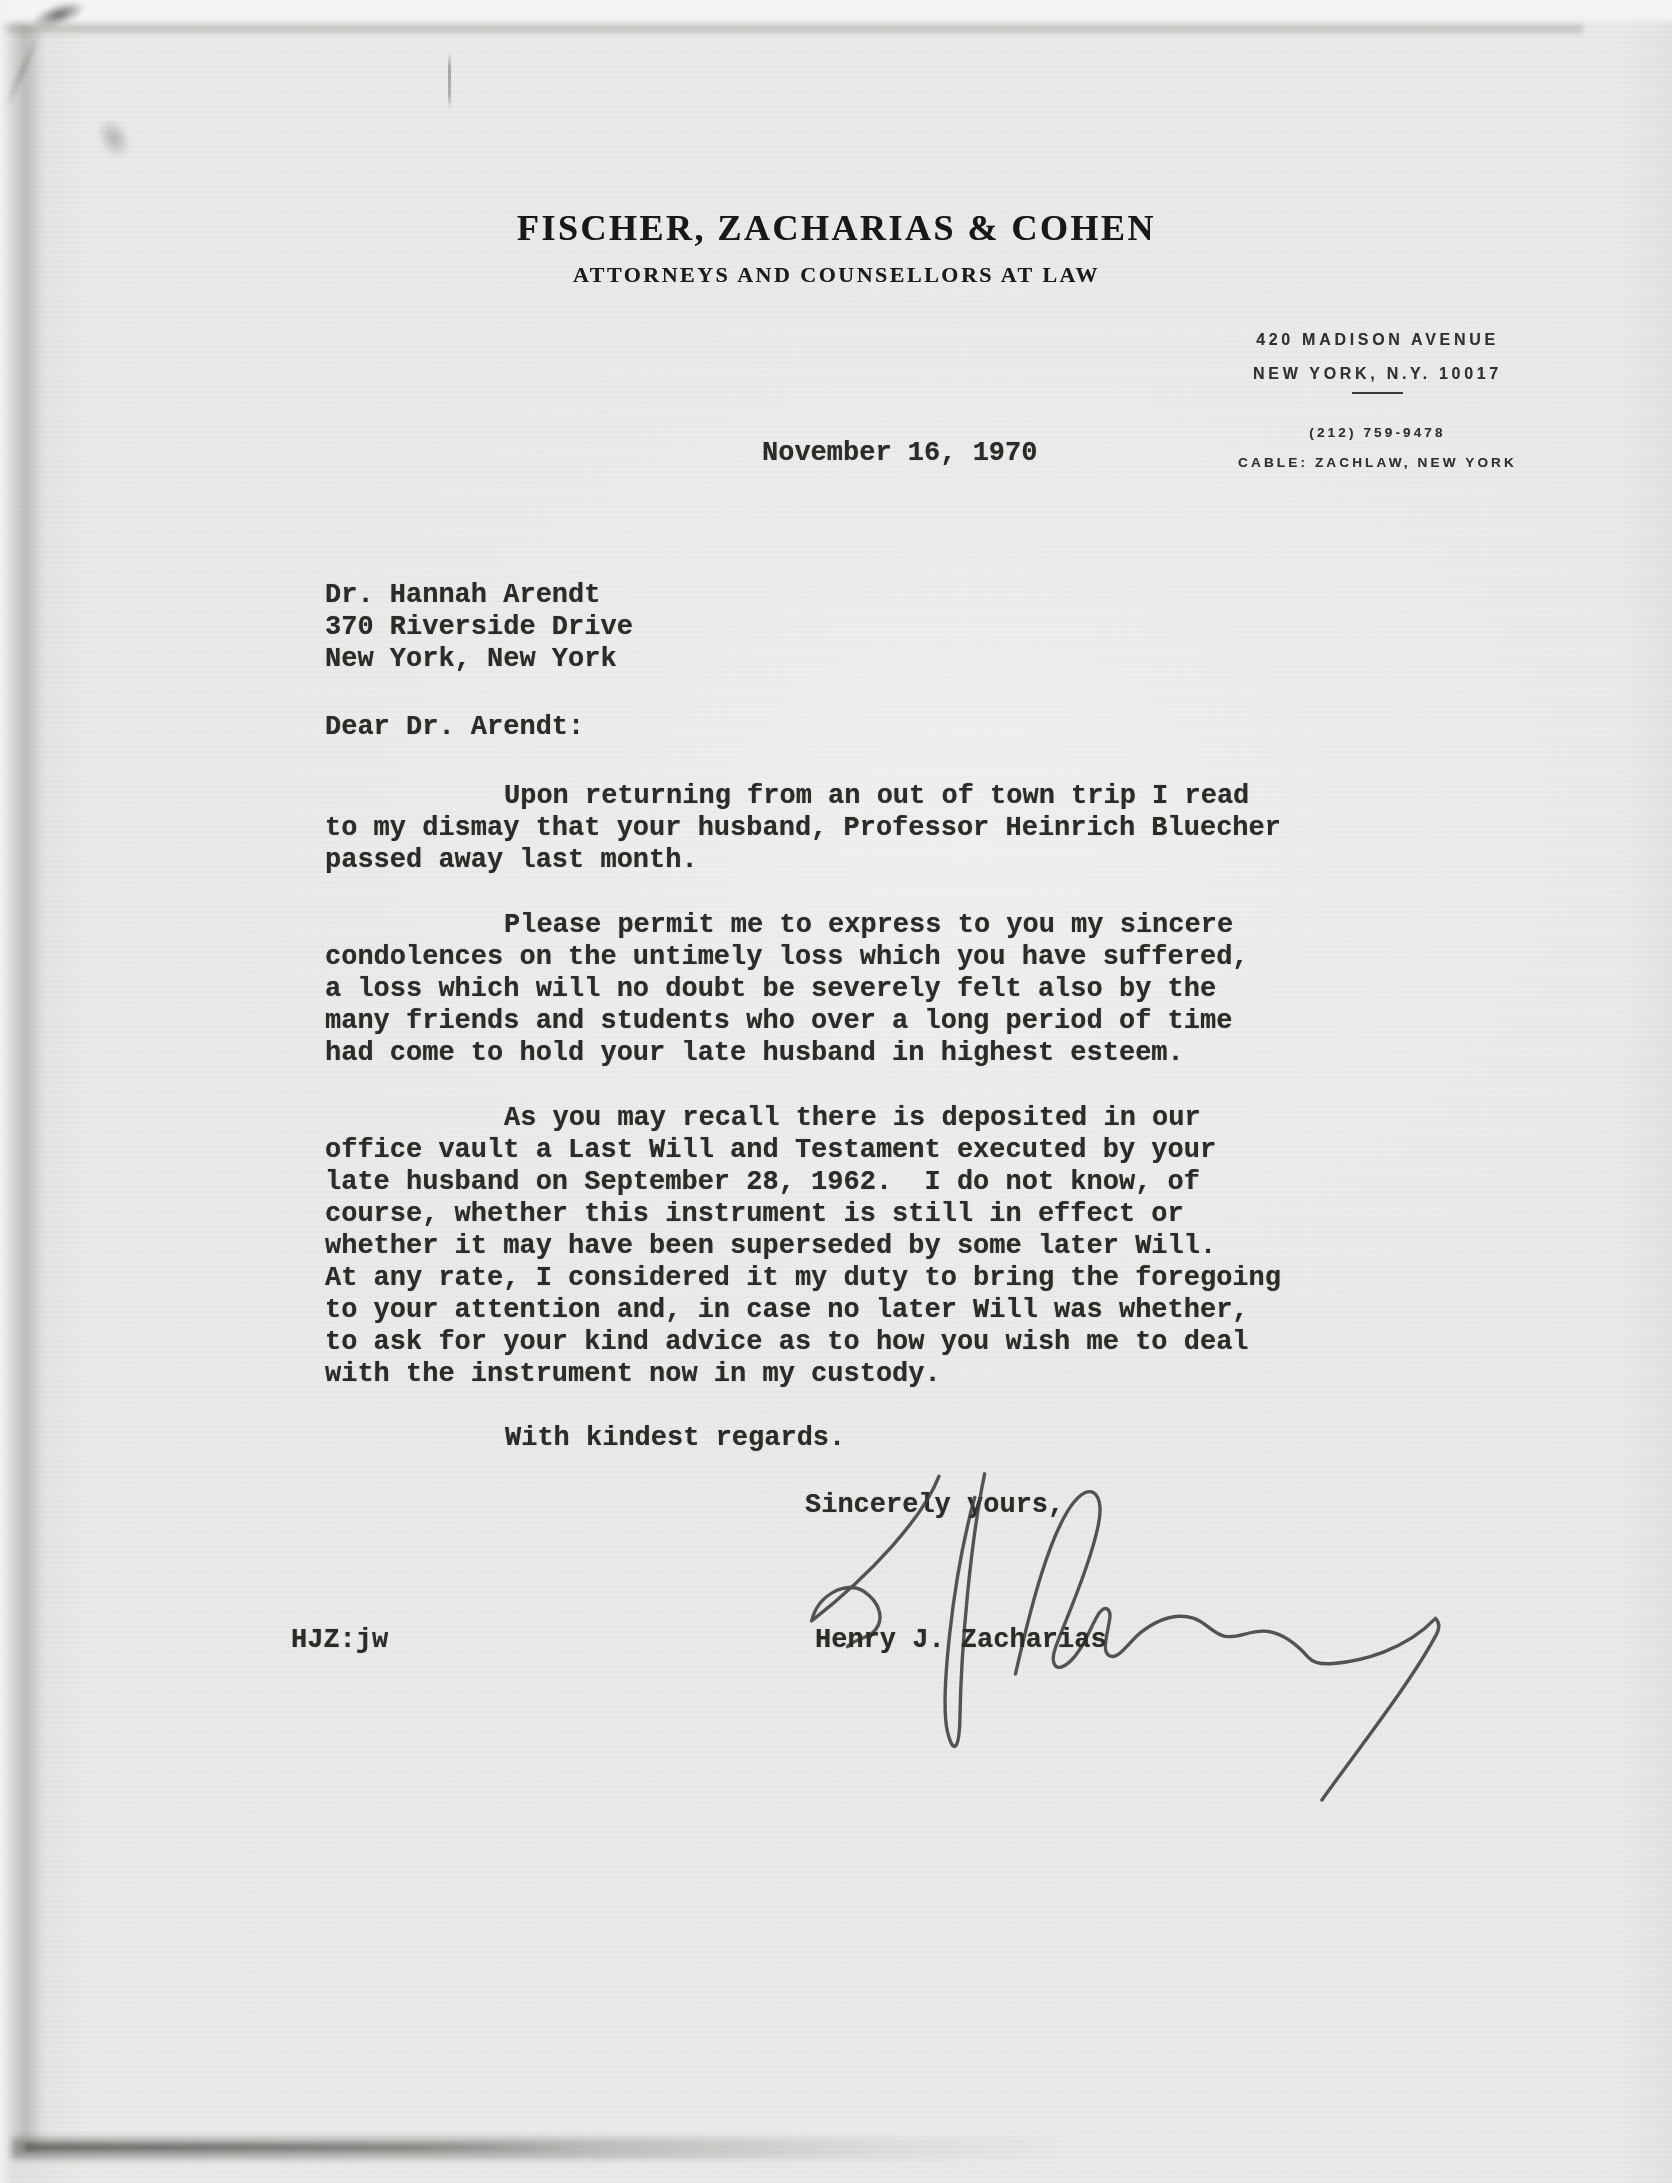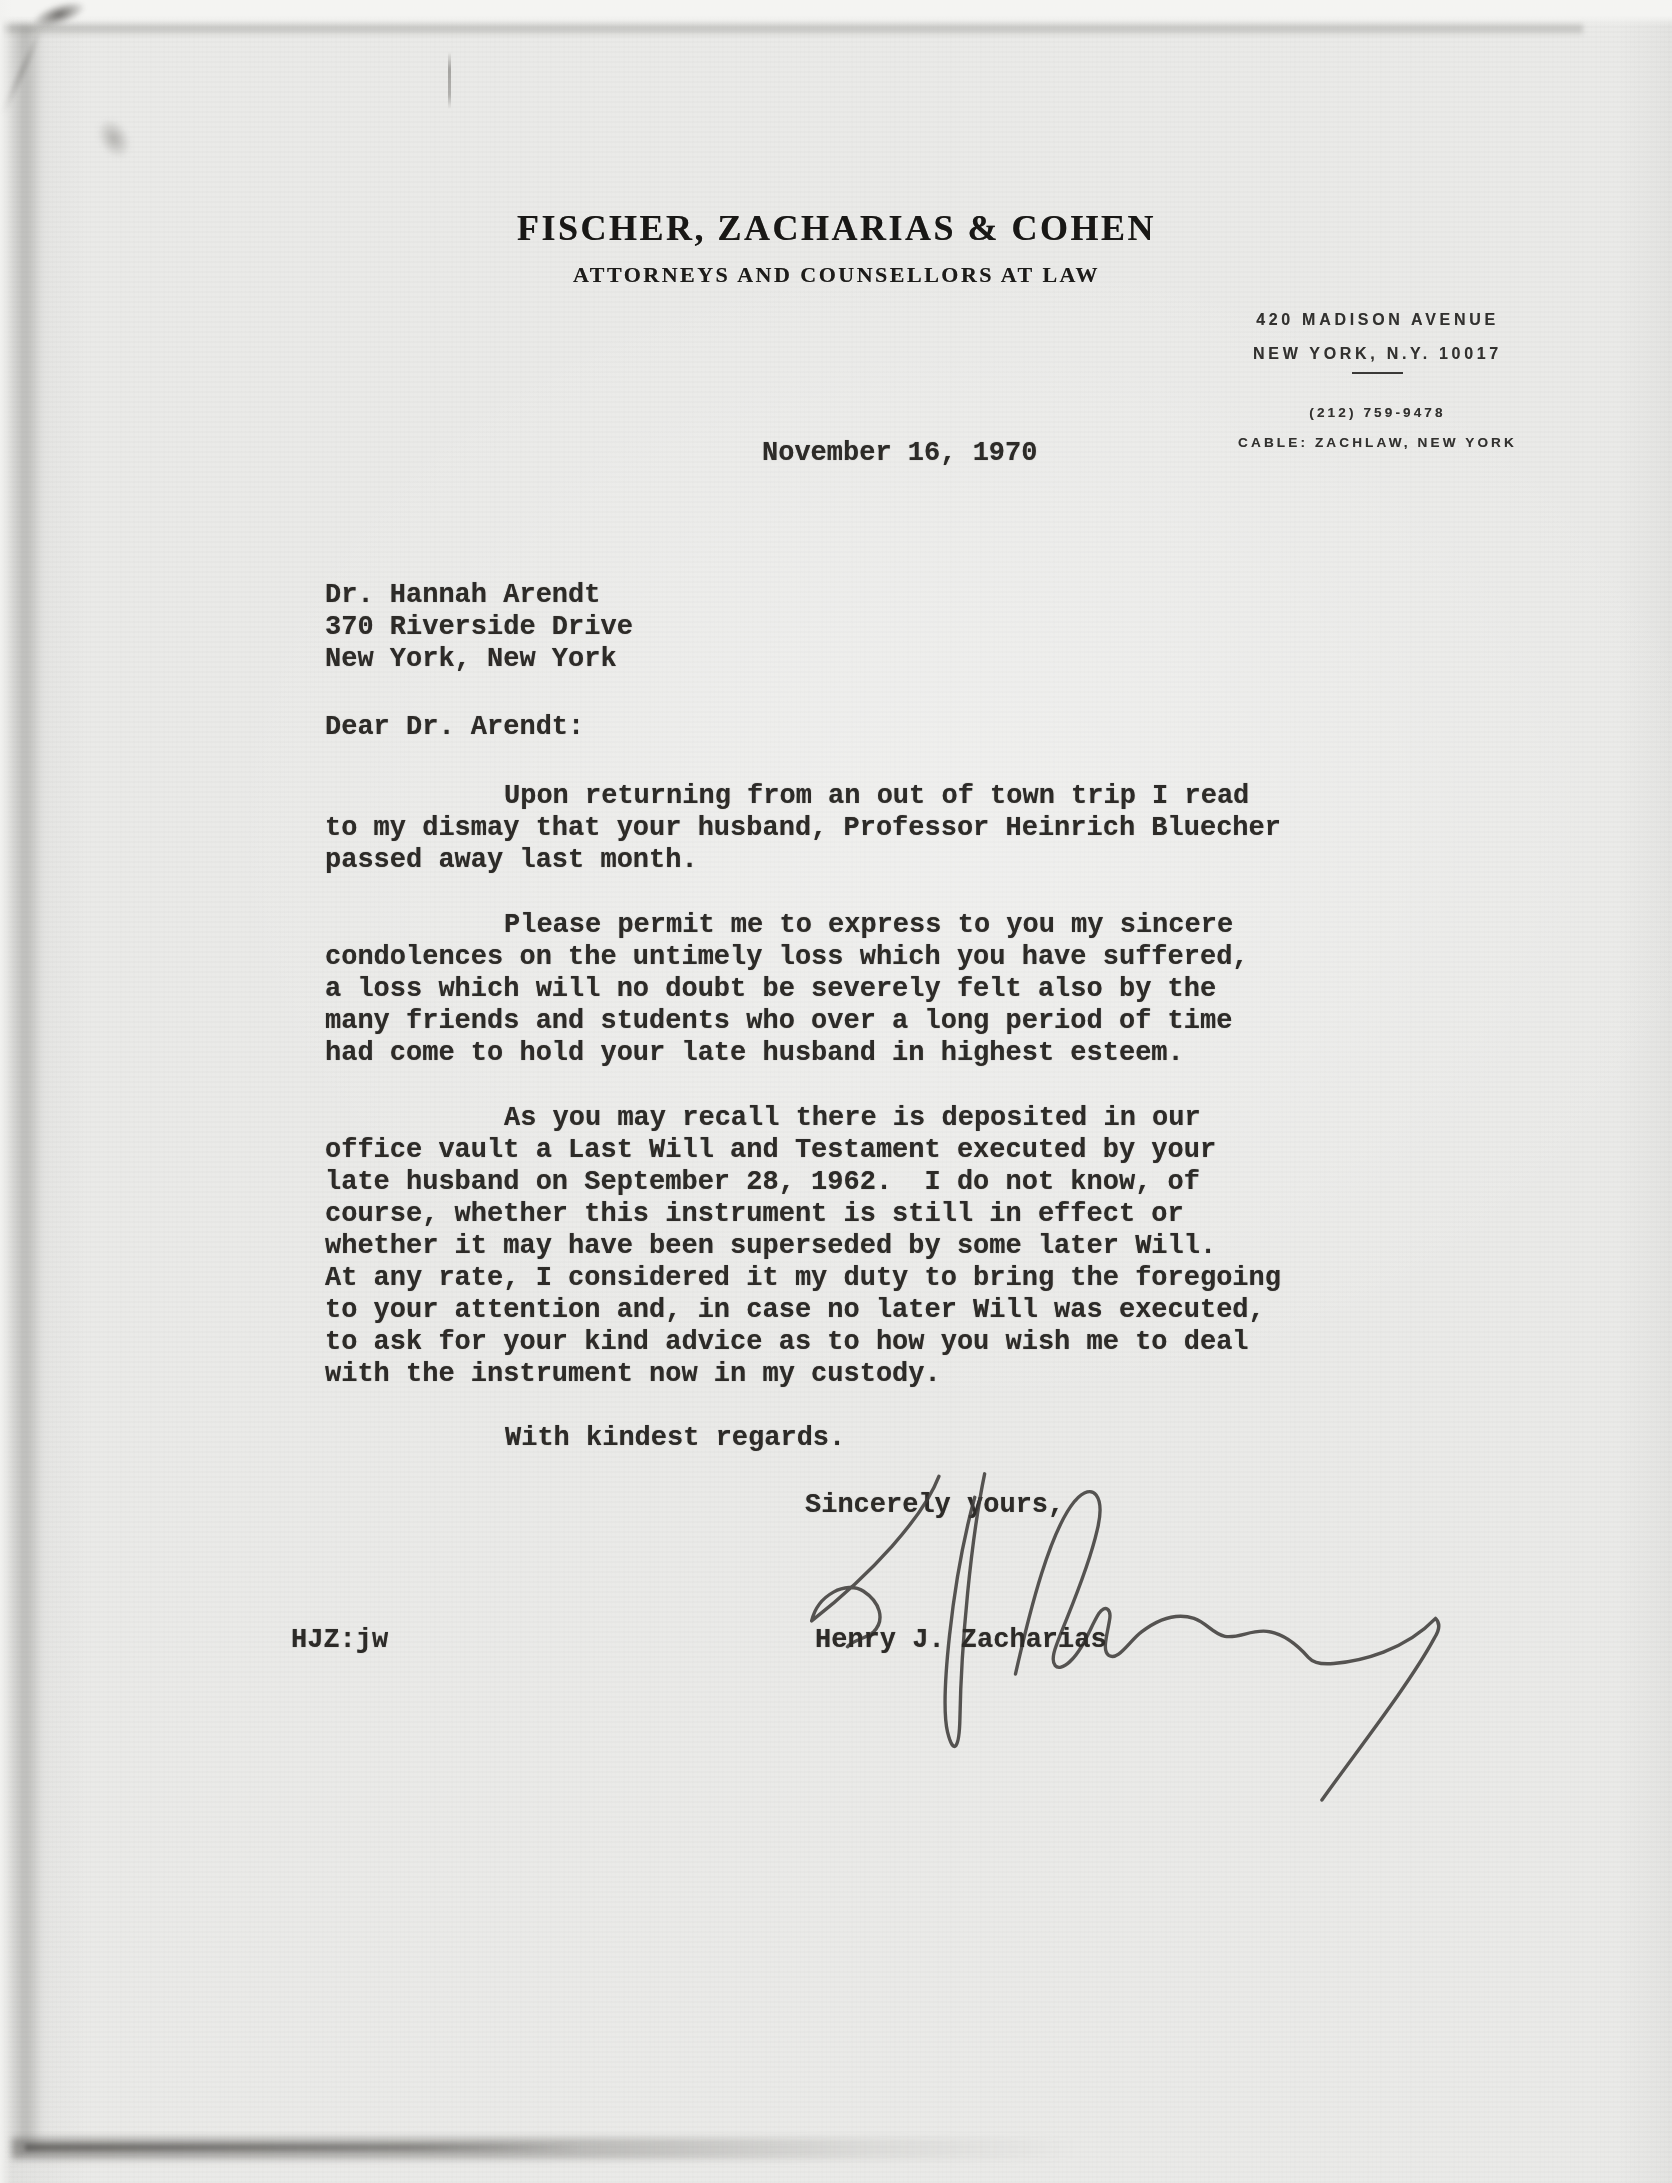--- a/index.html
+++ b/index.html
@@ -130,21 +130,21 @@
   <div class="abs artifact" id="smudge-1"></div>
   <div class="abs artifact" id="scratch-1"></div>
   <div class="abs artifact" id="bottom-smear"></div>
   <div class="abs artifact" id="bottom-smear-core"></div>
 
   <div class="abs lh-firm centered" style="left:0; top:207px; width:1673px;">FISCHER, ZACHARIAS &amp; COHEN</div>
 
   <div class="abs lh-tag centered" style="left:0; top:262px; width:1673px;">ATTORNEYS AND COUNSELLORS AT LAW</div>
 
 
-  <div class="abs rblock" style="left:1223px; top:311px; width:309px;">
+  <div class="abs rblock" style="left:1223px; top:331px; width:309px;">
     <div class="lh-sans lh-addr" style="margin-bottom:16px;">420 MADISON AVENUE</div>
     <div class="lh-sans lh-addr" style="margin-bottom:8.7px;">NEW YORK, N.Y. 10017</div>
     <div class="lh-rule" style="margin:0 auto 11px auto;"></div>
     <div class="lh-sans lh-small" style="margin-bottom:15px;margin-top:31px;">(212) 759-9478</div>
     <div class="lh-sans lh-small">CABLE: ZACHLAW, NEW YORK</div>
   </div>
 
   <div class="abs mono" style="left:762px; top:437px;">November 16, 1970</div>
 
   <div class="abs" style="left:325px; top:579px;">
@@ -169,21 +169,21 @@
     <div class="mono tline">had come to hold your late husband in highest esteem.</div>
   </div>
 
   <div class="abs para" style="left:325px; top:1102px;">
     <div class="mono tline ind">As you may recall there is deposited in our</div>
     <div class="mono tline">office vault a Last Will and Testament executed by your</div>
     <div class="mono tline">late husband on September 28, 1962.  I do not know, of</div>
     <div class="mono tline">course, whether this instrument is still in effect or</div>
     <div class="mono tline">whether it may have been superseded by some later Will.</div>
     <div class="mono tline">At any rate, I considered it my duty to bring the foregoing</div>
-    <div class="mono tline">to your attention and, in case no later Will was executed,</div>
+    <div class="mono tline">to your attention and, in case no later Will was whether,</div>
     <div class="mono tline">to ask for your kind advice as to how you wish me to deal</div>
     <div class="mono tline">with the instrument now in my custody.</div>
   </div>
 
   <div class="abs mono" style="left:505px; top:1422px;">With kindest regards.</div>
 
   <div class="abs mono" style="left:805px; top:1489px;">Sincerely yours,</div>
 
   <svg id="signature-svg" class="abs" style="left:779px; top:1459px;" width="730" height="383" viewBox="0 0 1180 620">
     <path d="M 258,28 C 232,95 150,185 52,262 C 62,220 108,196 136,214 C 162,231 172,260 152,280 C 140,291 120,292 110,304"></path>

